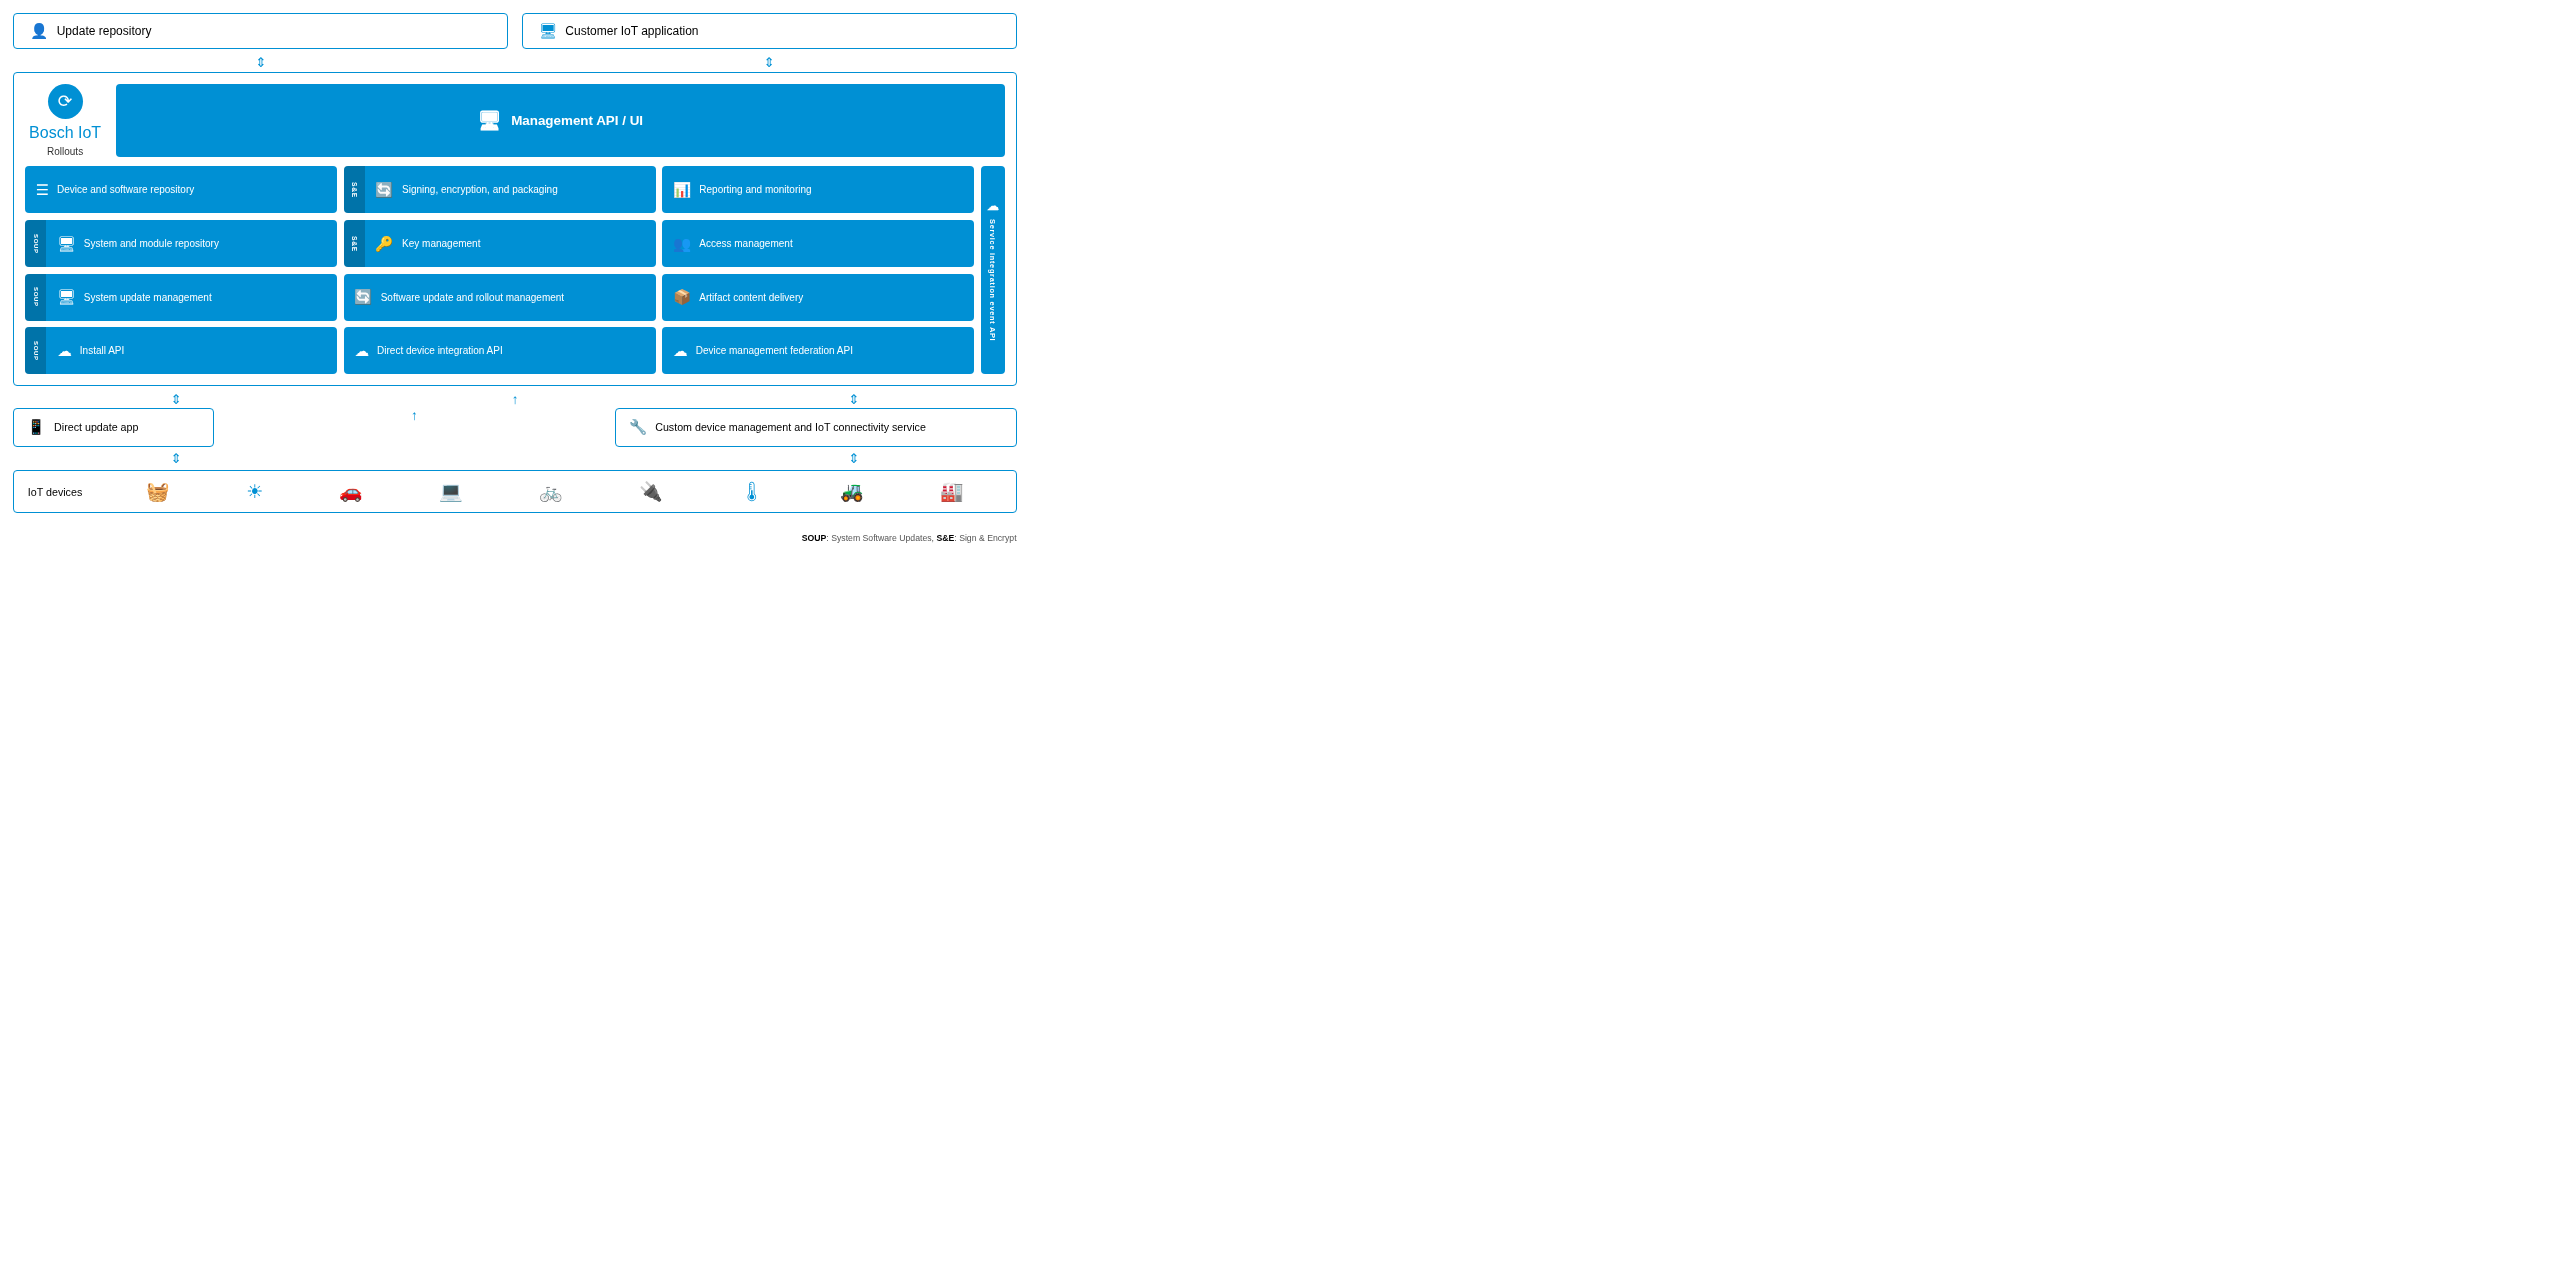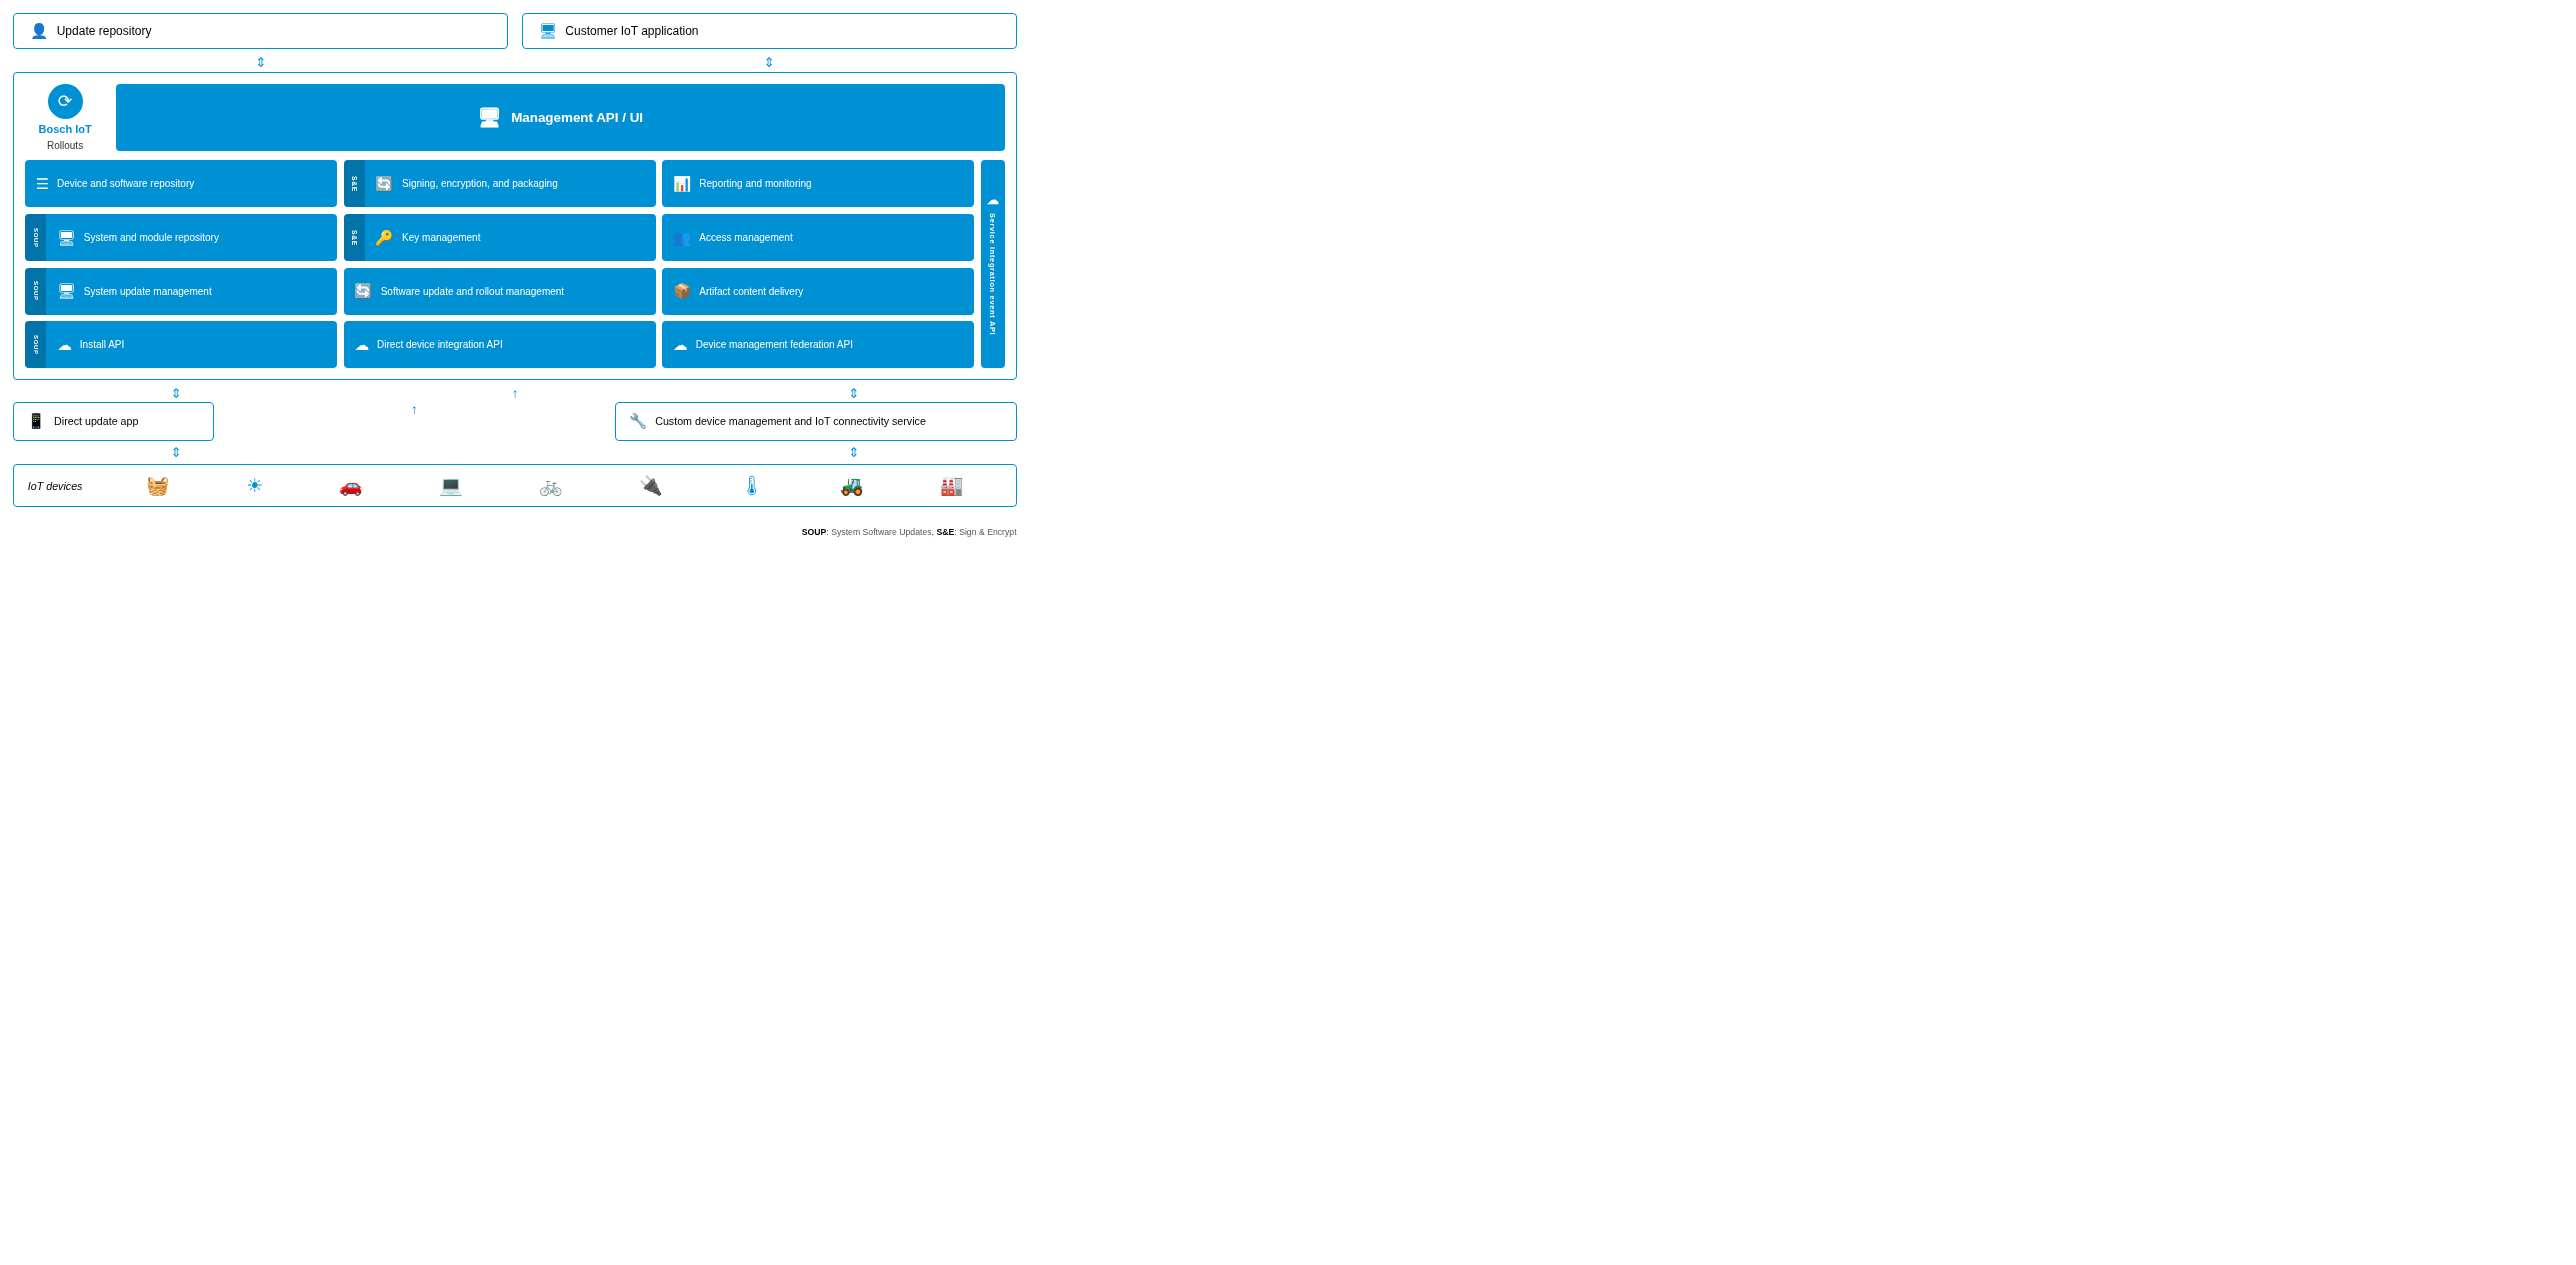--- a/index.html
+++ b/index.html
@@ -86,22 +86,22 @@
       height: 35px;
       background: #0090d4;
       border-radius: 50%;
       display: flex;
       align-items: center;
       justify-content: center;
       font-size: 17.4px;
       color: #fff;
     }
     .logo-text {
-      font-weight: bold;
-      font-size: 11px;
+      font-weight: normal;
+      font-size: 16px;
       color: #0090d4;
       line-height: 1.2;
     }
     .logo-sub {
       font-size: 10px;
       color: #333;
     }
 
     .mgmt-api-bar {
       flex: 1;
@@ -217,21 +217,20 @@
       align-items: center;
       gap: 0;
       background: #fff;
       margin-top: 4px;
     }
     .iot-label {
       font-size: 10.7px;
       color: #000;
       min-width: 67px;
       margin-right: 13.4px;
-      font-style: italic;
     }
     .iot-icons {
       display: flex;
       flex: 1;
       justify-content: space-around;
       align-items: center;
     }
     .iot-icon-item {
       display: flex;
       flex-direction: column;

